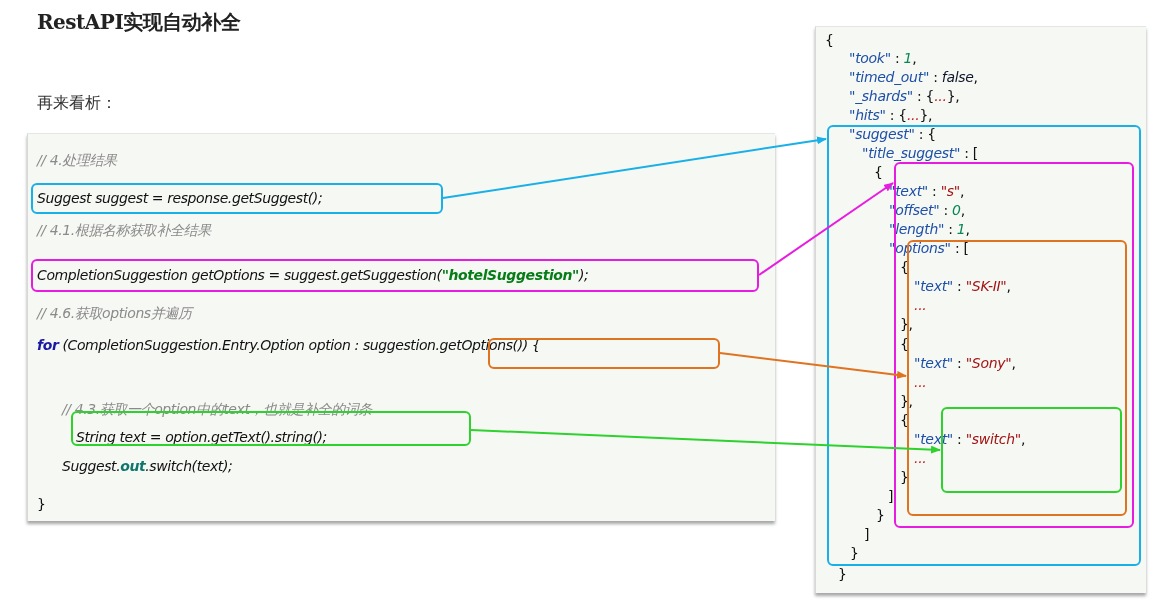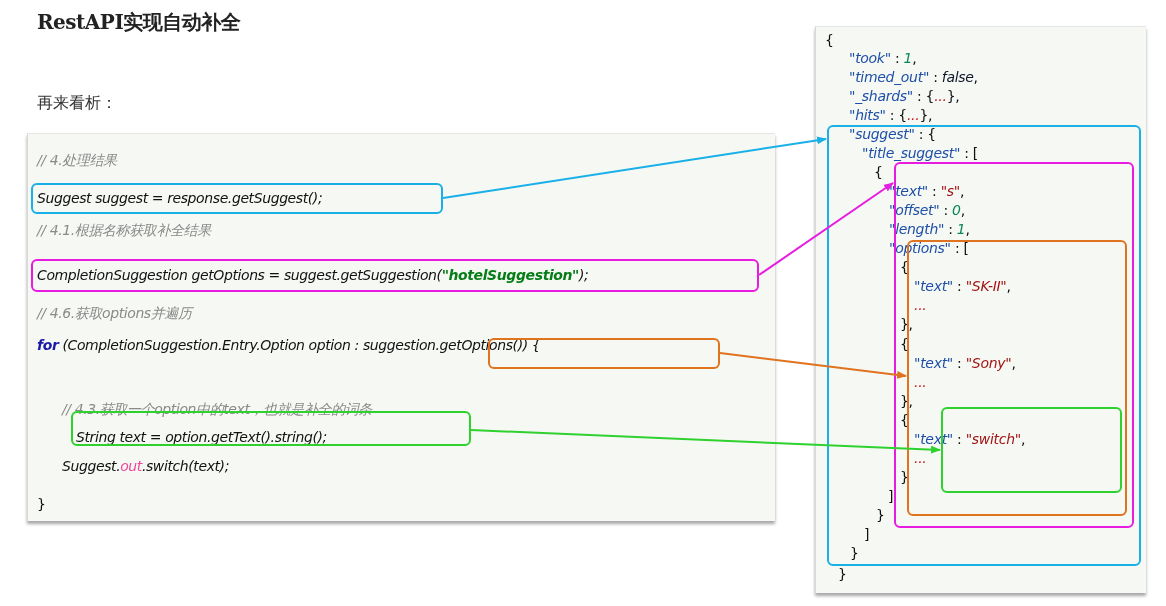--- a/index.html
+++ b/index.html
@@ -30,21 +30,21 @@
     box-shadow: 0 3px 3px rgba(0,0,0,0.35);
   }
   .code-line {
     position: absolute; white-space: pre;
     font-family: "DejaVu Sans", sans-serif; font-size: 14px; color: #111;
     font-style: italic; letter-spacing: -0.4px;
   }
   .comment { color: #8a8a8a; font-style: italic; }
   .kw { color: #1a1aa6; font-weight: bold; }
   .str { color: #067d17; font-weight: bold; }
-  .field { color: #ec4899; font-weight: normal; }
+  .field { color: #0f766e; font-weight: bold; }
   .json-line {
     position: absolute; white-space: pre;
     font-family: "DejaVu Sans", sans-serif; font-size: 14px; color: #111;
     font-style: italic; letter-spacing: -0.3px;
   }
   .jkey { color: #1e4fa8; }
   .jstr { color: #a31515; }
   .jnum { color: #098658; }
   .jbool { color: #0f172a; }
   .jell { color: #c52020; }

